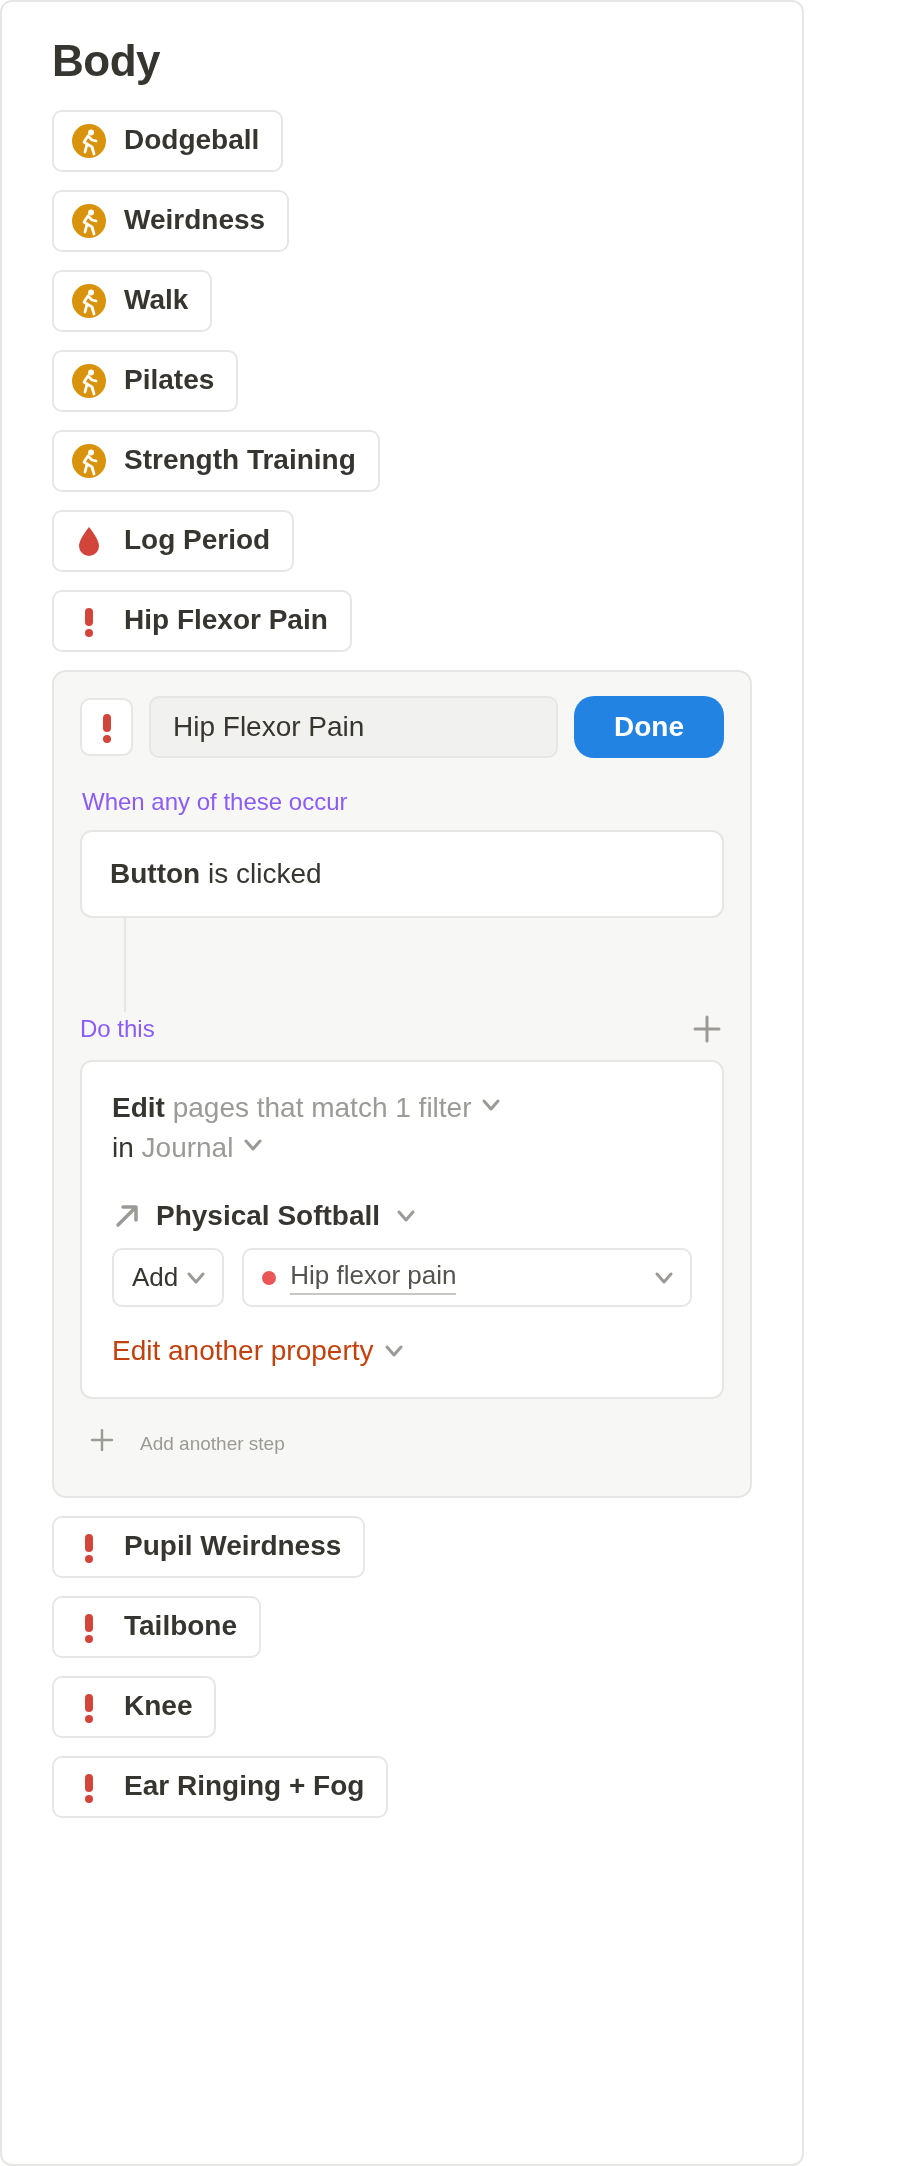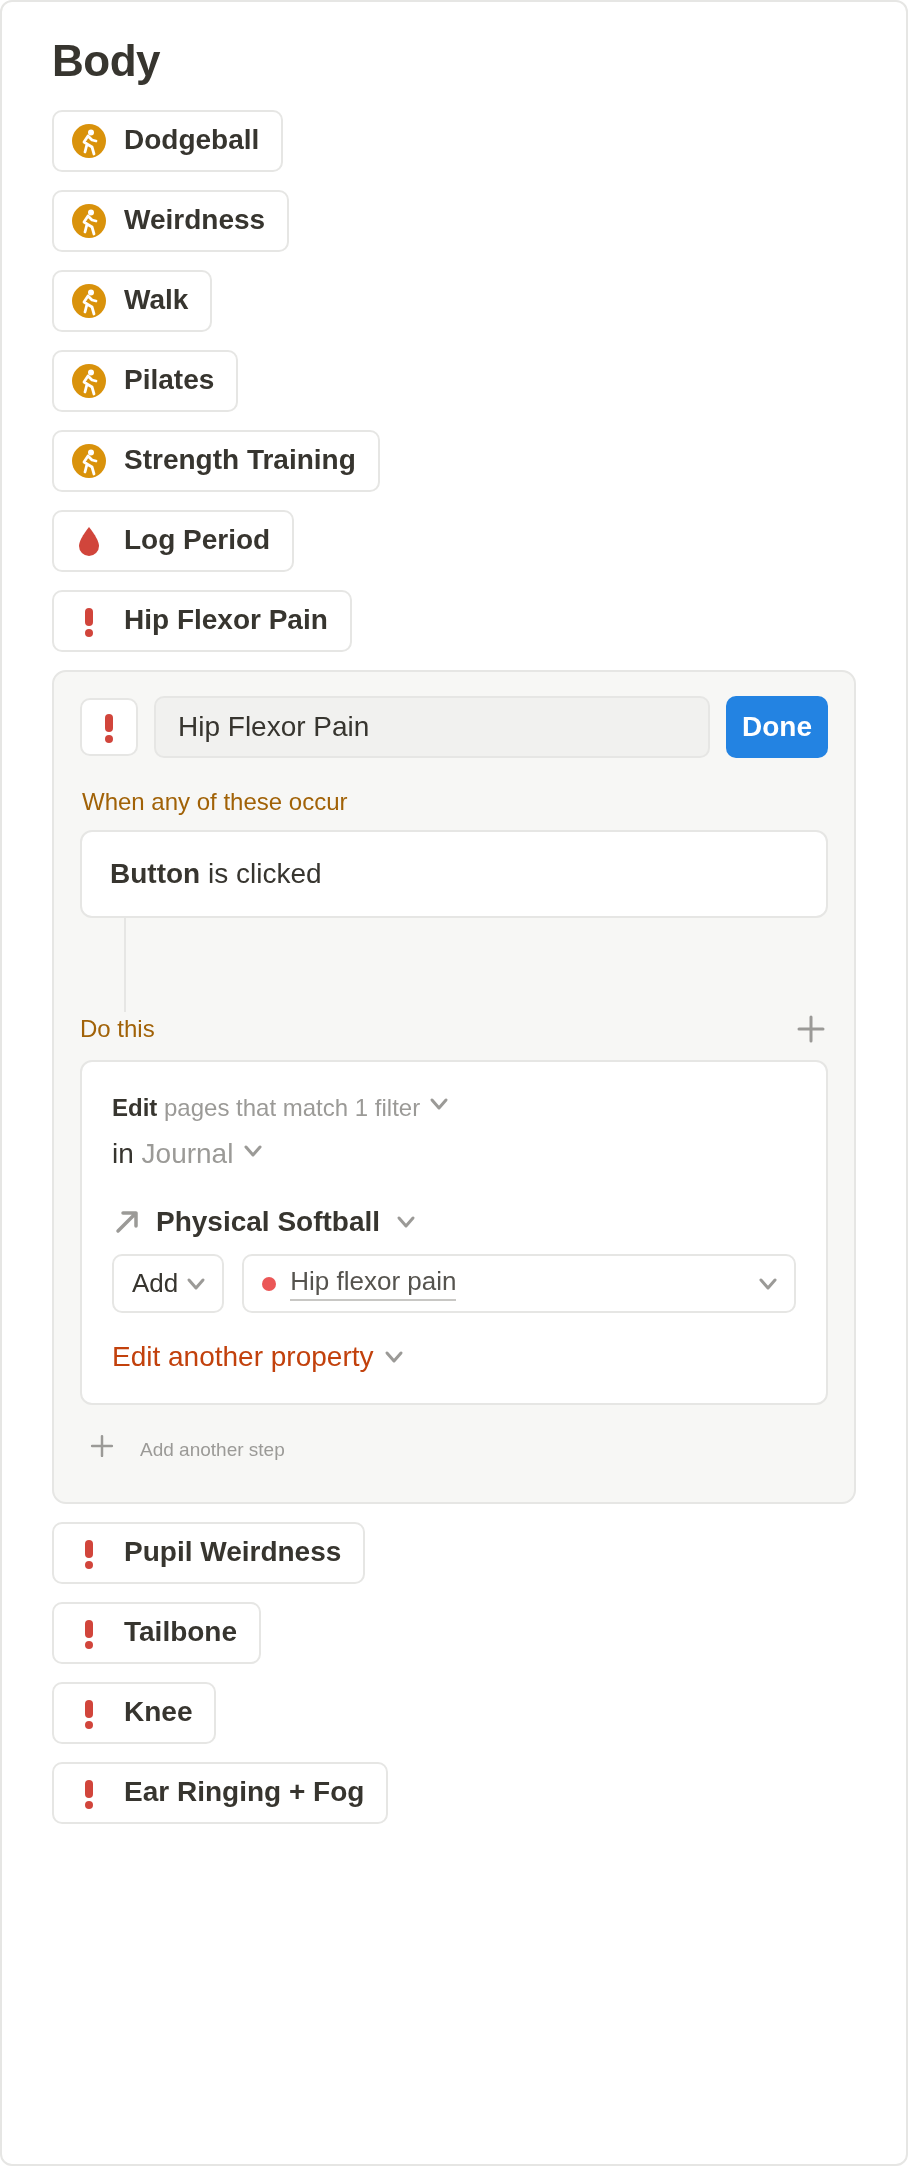--- a/index.html
+++ b/index.html
@@ -3,21 +3,21 @@
 <meta charset="utf-8">
 <style>
   * { box-sizing: border-box; }
   body {
     margin: 0;
     font-family: -apple-system, BlinkMacSystemFont, "Segoe UI", Helvetica, Arial, sans-serif;
     background: #fff;
     color: #37352f;
   }
   .panel {
-    width: 908px;
+    width: 804px;
     min-height: 2166px;
     border: 2px solid #e6e6e4;
     border-radius: 12px;
     padding: 34px 50px 50px 50px;
   }
   .heading {
     font-size: 44px;
     font-weight: 700;
     margin: 0 0 24px 0;
     letter-spacing: -0.5px;
@@ -68,32 +68,32 @@
     border-radius: 10px;
     background: #f1f1ef;
     font-size: 28px;
     font-weight: 500;
     padding: 0 22px;
     color: #37352f;
     outline: none;
   }
   .done-btn {
     height: 62px;
-    padding: 0 16px;
+    padding: 0 40px;
     border: none;
-    border-radius: 10px;
+    border-radius: 20px;
     background: #2383e2;
     color: #fff;
     font-size: 28px;
     font-weight: 600;
     cursor: pointer;
   }
   .section-label {
     font-size: 24px;
-    color: #a16207;
+    color: #8b5cf6;
     margin: 0 0 14px 2px;
   }
   .dothis-row {
     display:flex; align-items:center; justify-content:space-between;
     margin-bottom: 14px;
   }
   .plus-btn {
     width:34px; height:34px; display:flex; align-items:center; justify-content:center;
     color:#9b9a97; cursor:pointer; font-size:34px; font-weight:300;
   }
@@ -107,22 +107,22 @@
   .trigger-text { font-size: 28px; }
   .trigger-text .bold { font-weight:700; }
   .connector {
     width: 2px;
     height: 94px;
     background: #e6e6e4;
     margin-left: 44px;
   }
   .action-card { padding: 30px 30px 30px 30px; }
   .action-line {
-    font-size: 24px;
-    margin-bottom: 16px;
+    font-size: 28px;
+    margin-bottom: 8px;
   }
   .muted { color:#9b9a97; }
   .db-line { font-size:28px; margin-bottom: 36px; }
   .property-row {
     display:flex; align-items:center; gap:14px;
     font-size:28px; font-weight:600;
     margin-bottom: 16px;
   }
   .arrow-ico { color:#9b9a97; }
   .chev { width:24px; height:24px; color:#9b9a97; display:inline-flex; }

